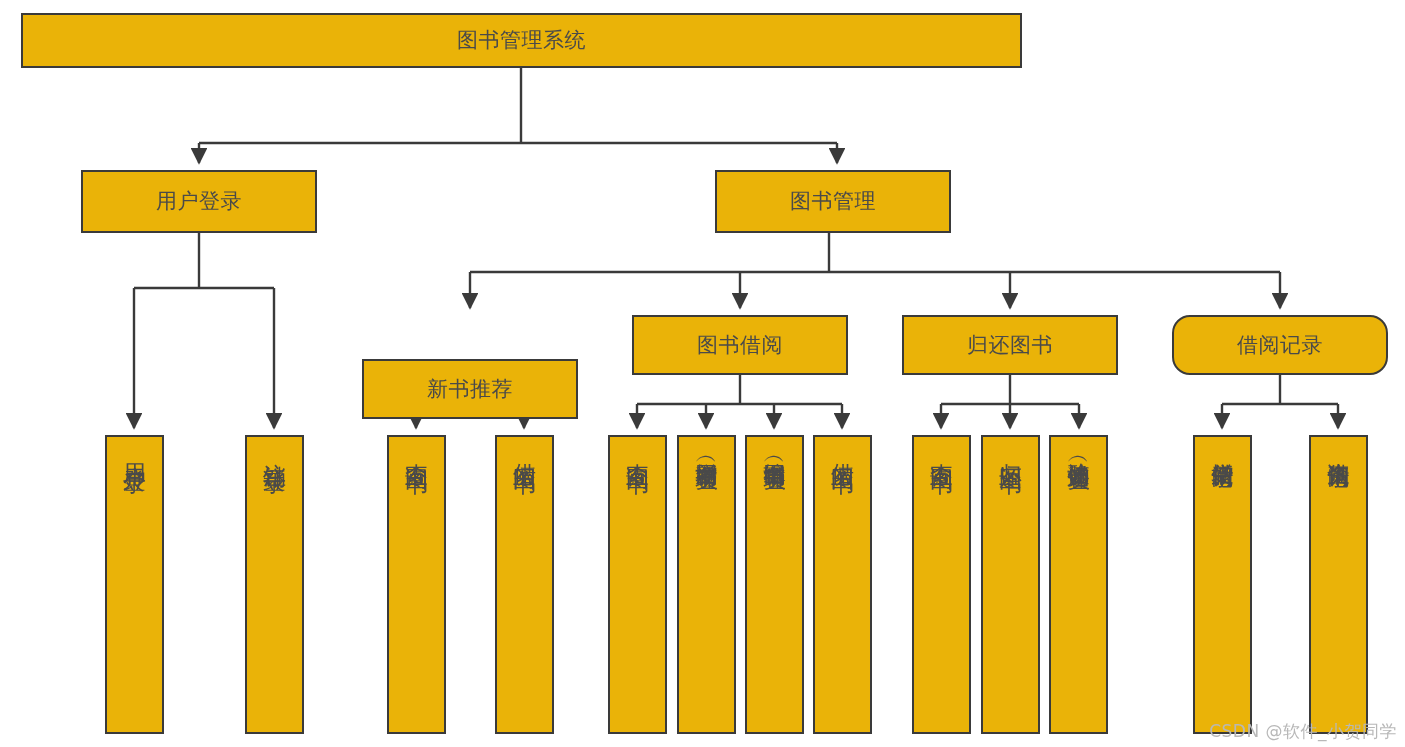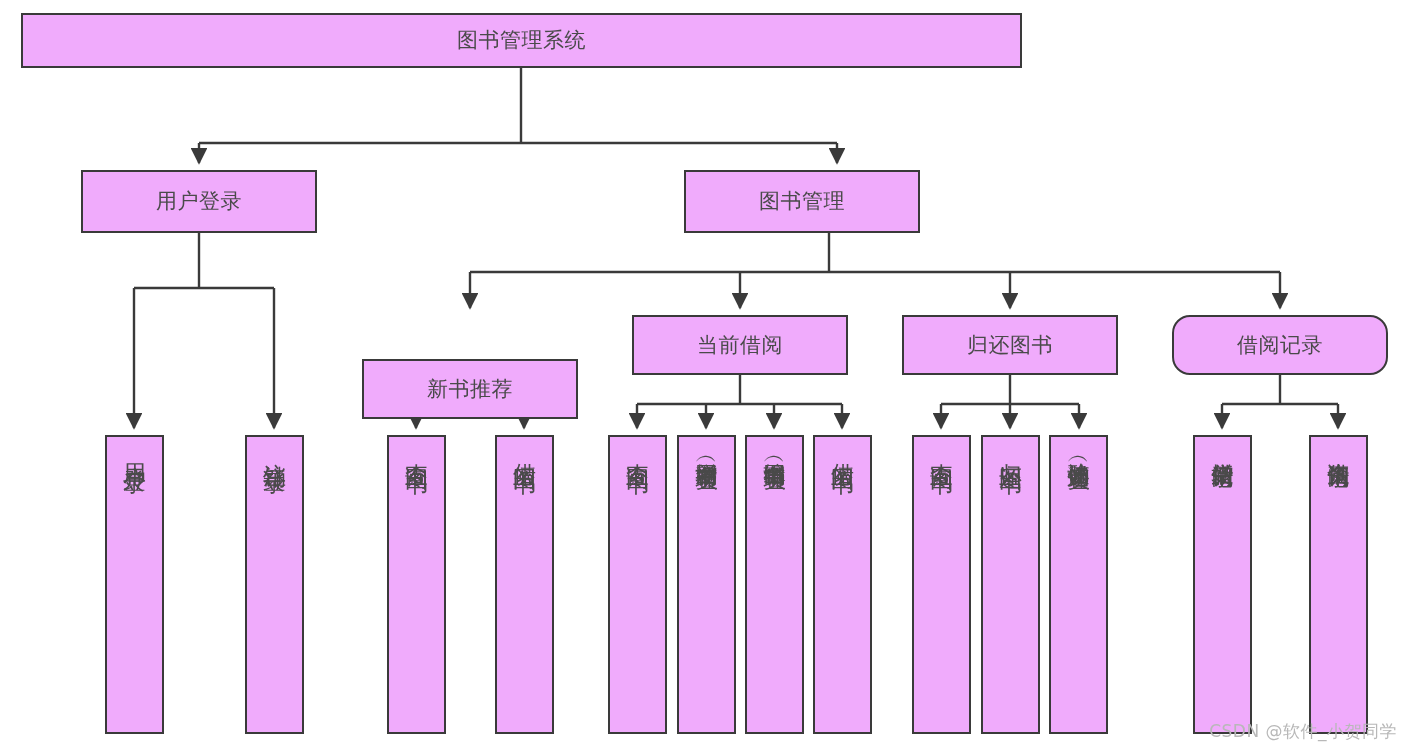--- a/index.html
+++ b/index.html
@@ -23,21 +23,21 @@
     position: absolute;
     left: 0;
     top: 0;
     width: 1405px;
     height: 747px;
     pointer-events: none;
   }
   .node {
     position: absolute;
     box-sizing: border-box;
-    background: #f0abfc;
+    background: #eab308;
     border: 2px solid #3a3a3a;
     display: flex;
     align-items: center;
     justify-content: center;
     z-index: 2;
   }
   .node .label {
     color: #4a4a4a;
     font-size: 21px;
     line-height: 1.18;
@@ -134,30 +134,30 @@
   </svg>
 
   <div class="node horiz" style="left:21px; top:13px; width:1001px; height:55px;">
     <span class="label">图书管理系统</span>
   </div>
 
   <div class="node horiz" style="left:81px; top:170px; width:236px; height:63px;">
     <span class="label">用户登录</span>
   </div>
 
-  <div class="node horiz" style="left:684px; top:170px; width:236px; height:63px;">
+  <div class="node horiz" style="left:715px; top:170px; width:236px; height:63px;">
     <span class="label">图书管理</span>
   </div>
 
   <div class="node horiz" style="left:362px; top:315px; width:216px; height:60px;margin-top:44px;">
     <span class="label">新书推荐</span>
   </div>
 
   <div class="node horiz" style="left:632px; top:315px; width:216px; height:60px;">
-    <span class="label">当前借阅</span>
+    <span class="label">图书借阅</span>
   </div>
 
   <div class="node horiz" style="left:902px; top:315px; width:216px; height:60px;">
     <span class="label">归还图书</span>
   </div>
 
   <div class="node horiz" style="left:1172px; top:315px; width:216px; height:60px;border-radius:18px;">
     <span class="label">借阅记录</span>
   </div>
 

